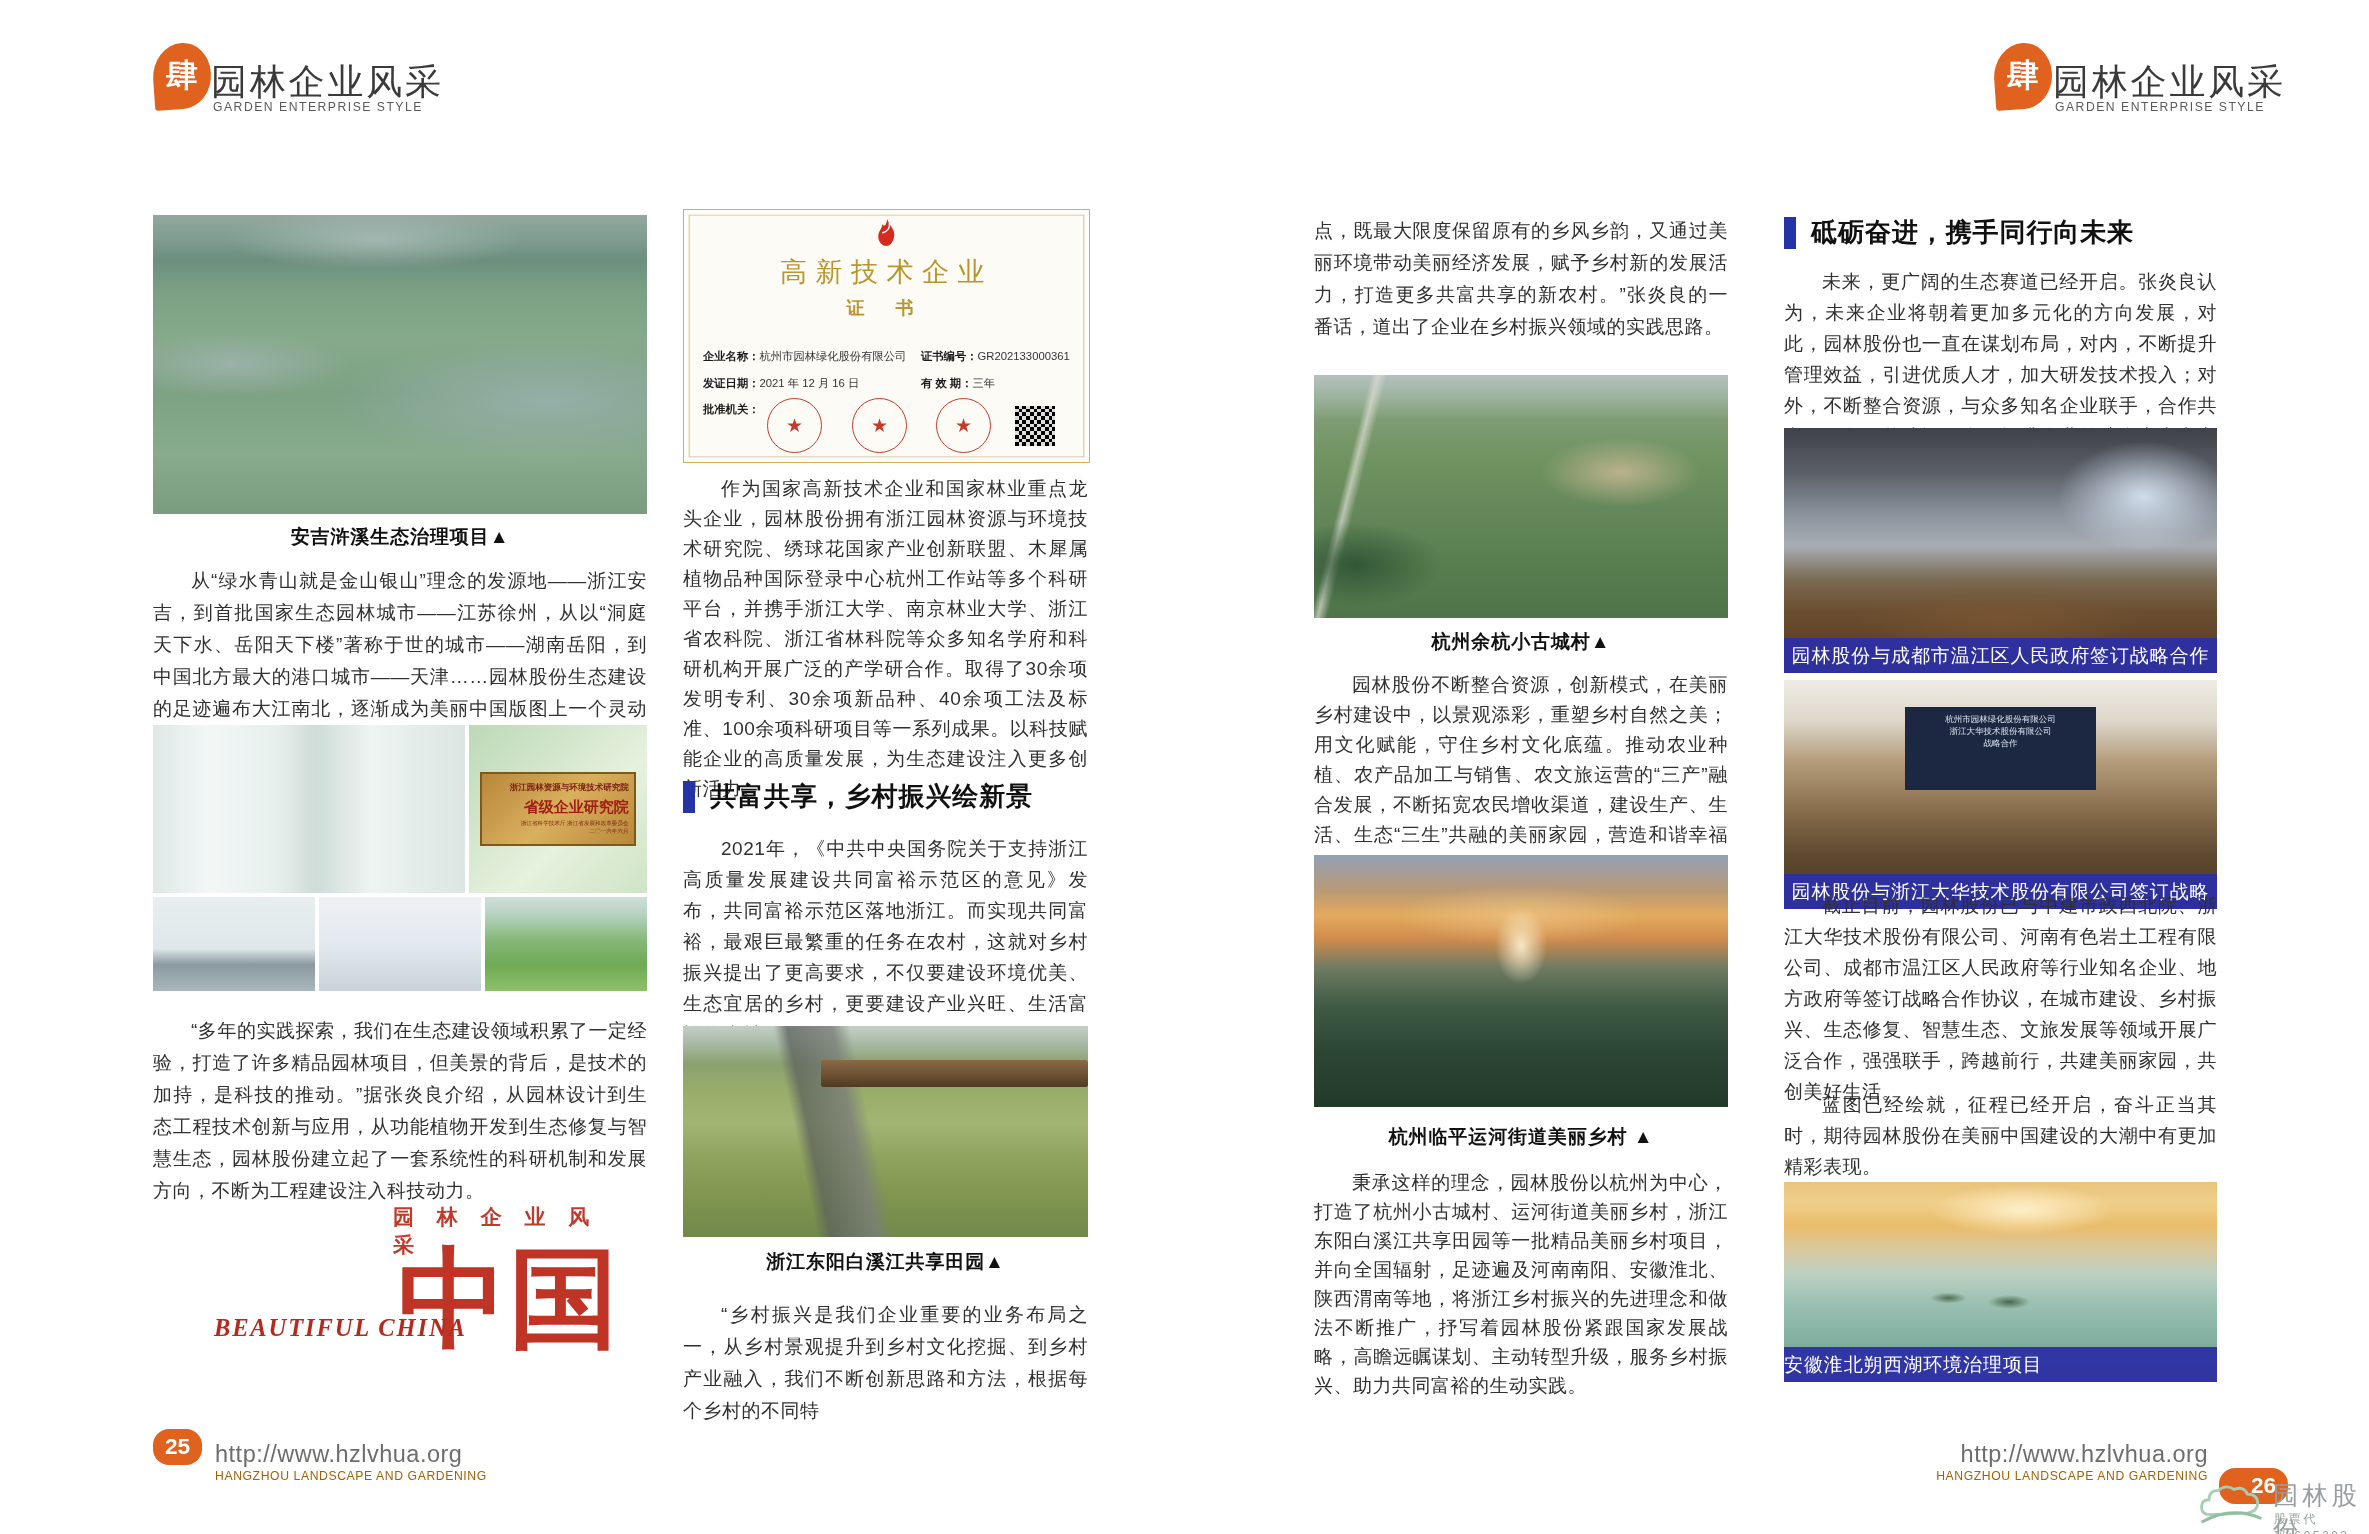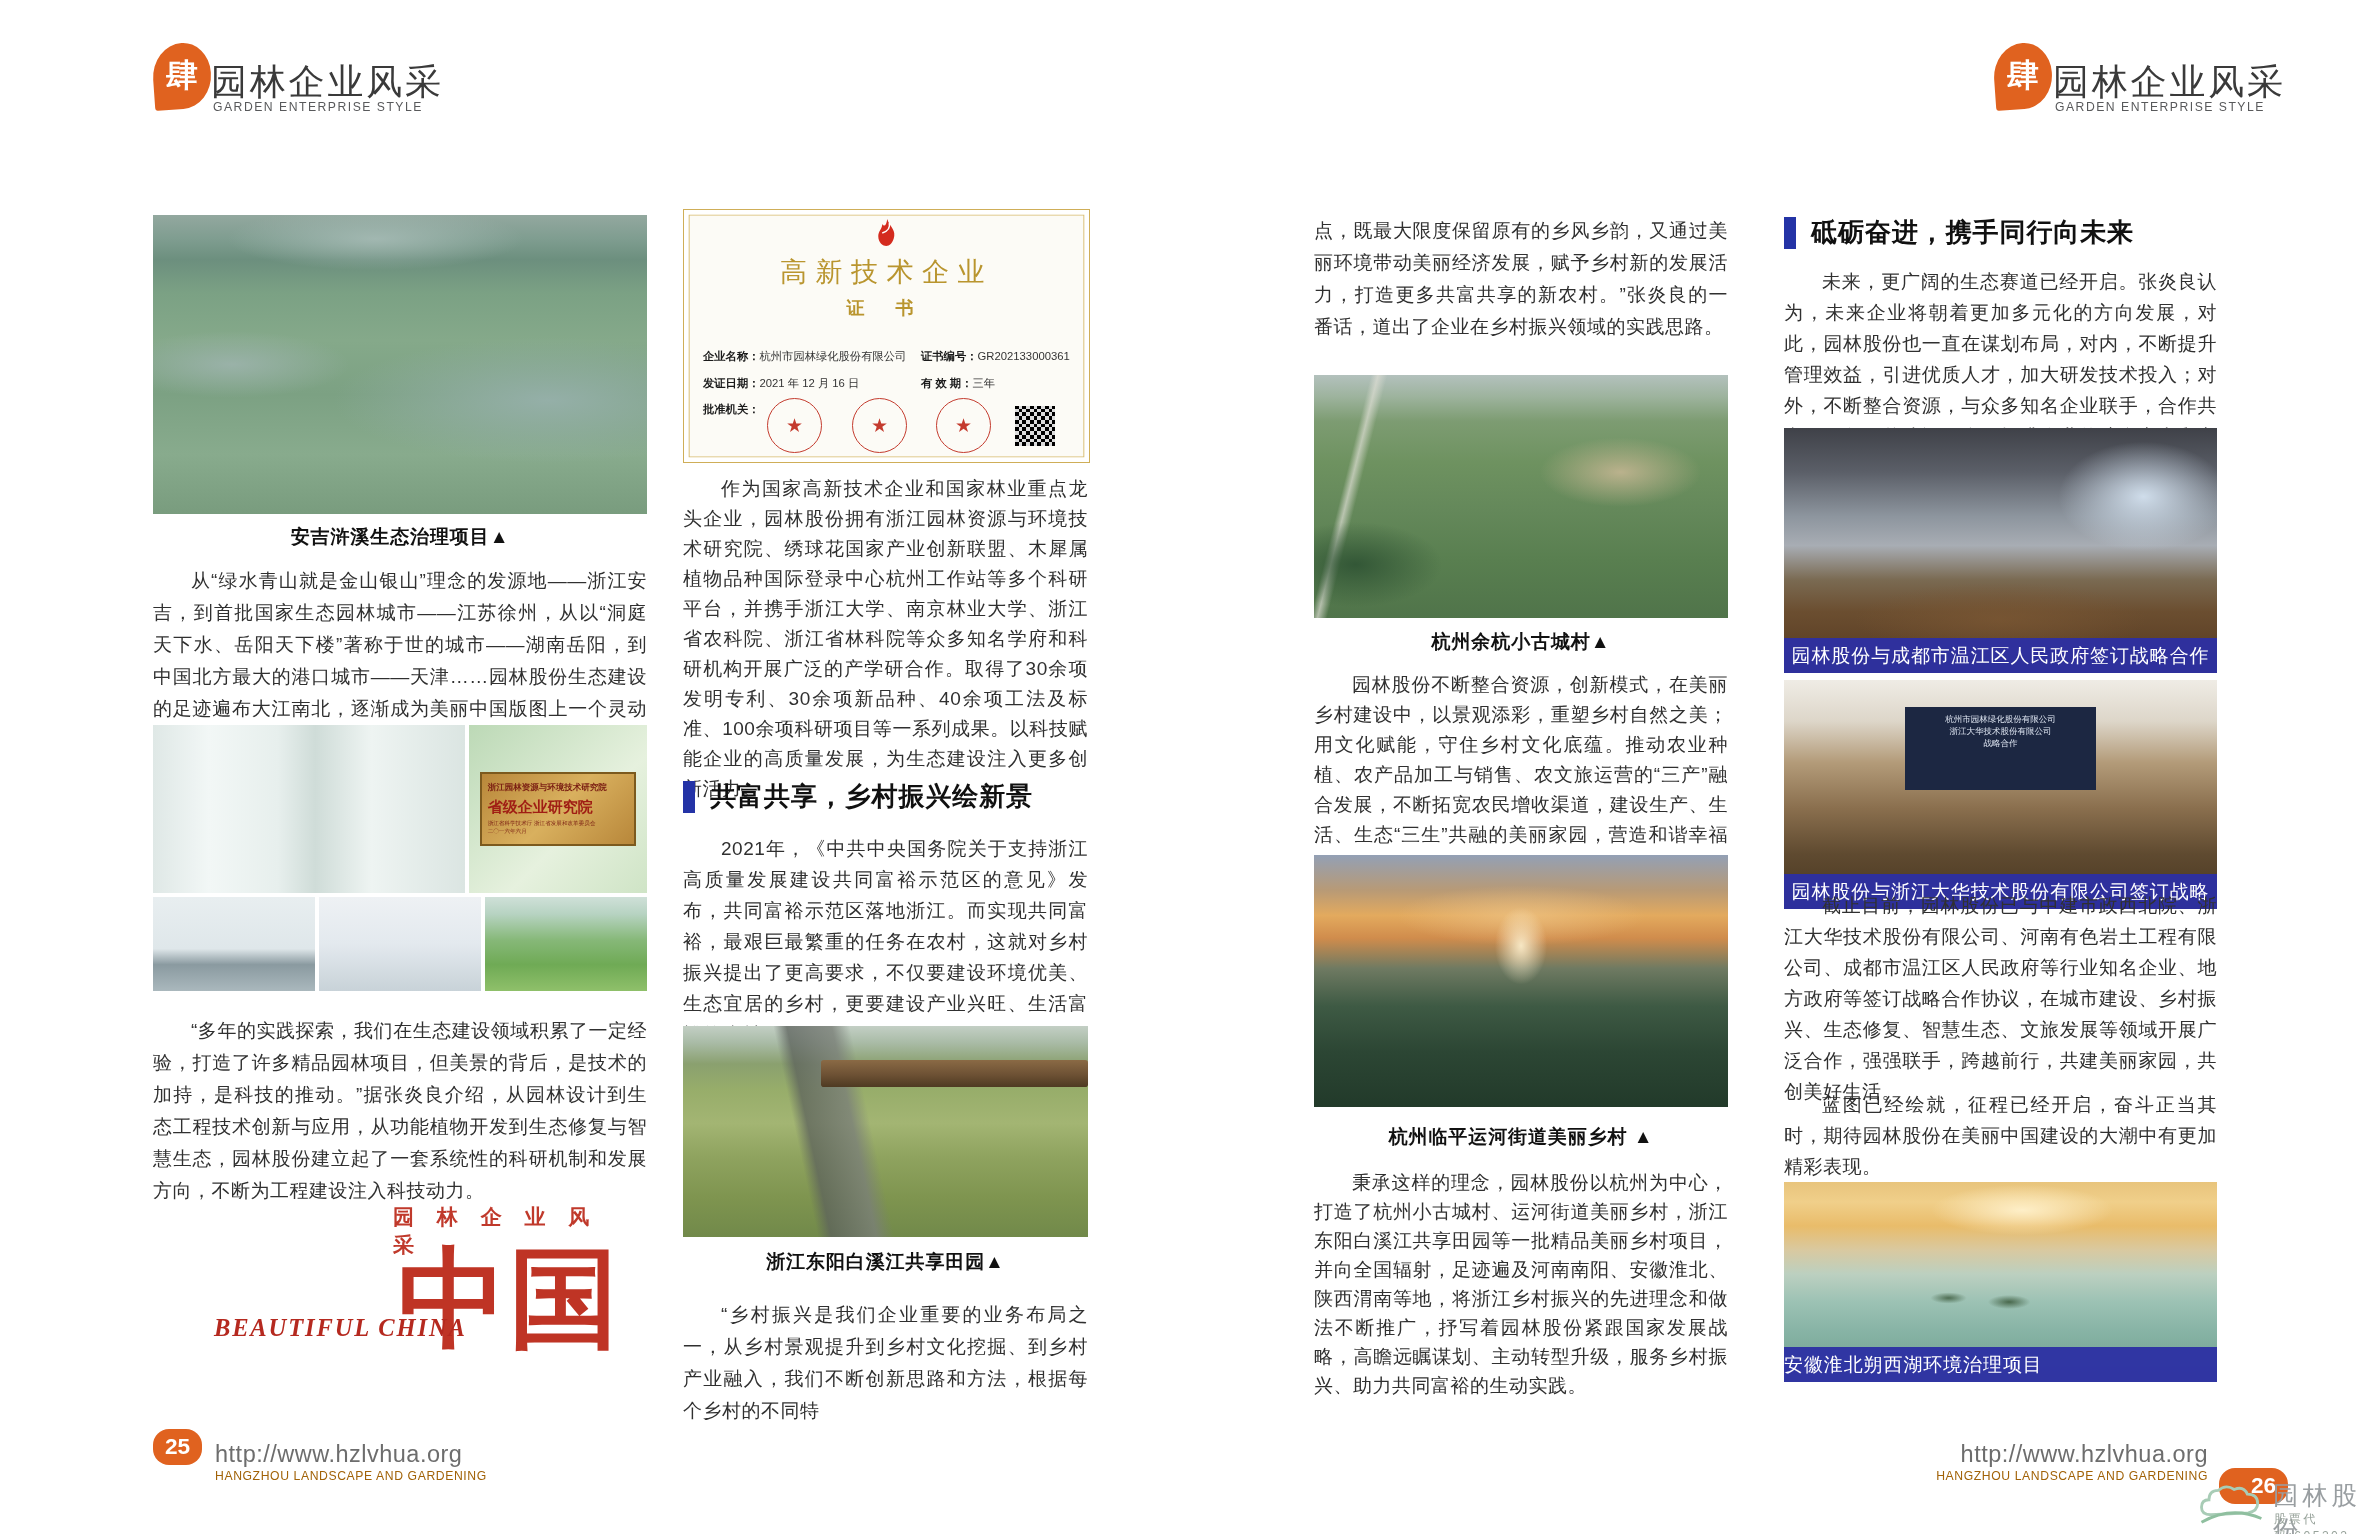--- a/index.html
+++ b/index.html
@@ -55,21 +55,21 @@
         background:rgba(44,47,163,.95);color:#fff;font-size:19px;text-align:center;letter-spacing:0.9px;}
   .band.right{text-align:left;padding-right:13px;}
   
   .collage{display:flex;flex-direction:column;gap:3.8px;}
   .collage .row{display:flex;gap:3.8px;}
   .cell{position:relative;}
   .c-lab1{background:linear-gradient(90deg,#dfe8e6 0%,#f2f7f6 18%,#e7efed 40%,#cfdcd8 52%,#eef4f2 70%,#dbe5e2 100%),
           linear-gradient(180deg,#f4f8f7,#d8e2df);}
   .c-plaque{background:linear-gradient(135deg,#bcd9b6,#e6f1de 60%,#cfe4c6);display:flex;align-items:center;justify-content:center;}
   .plaque{width:141px;background:linear-gradient(135deg,#b8873a,#d9b05e 50%,#b8873a);border:2.8px solid #7c5a1e;
-          padding:7.5px 5.6px;text-align:left;}
+          padding:7.5px 5.6px;text-align:right;}
   .plaque .l1{font-size:8.5px;color:#7a1d12;font-weight:bold;}
   .plaque .l2{font-size:15px;color:#a01e14;font-weight:bold;margin:3.8px 0;}
   .plaque .l3{font-size:5.6px;color:#7a1d12;}
   .plaque .l4{font-size:5.6px;color:#7a1d12;}
   .c-lab2{background:linear-gradient(180deg,#e8eef0 0%,#dfe7ea 55%,#8a9aa0 72%,#aab8bd 100%);}
   .c-lab3{background:linear-gradient(180deg,#eef1f4 0%,#e3e9ee 50%,#c8d2d8 100%);}
   .c-green{background:linear-gradient(180deg,#cfe0d8 0%,#b7d3c2 18%,#86b878 46%,#6faa55 72%,#8fc06a 100%);}
   
   .cert{background:#fcfbf6;border:1.9px solid #cfae58;box-shadow:inset 0 0 0 4.7px #fff,inset 0 0 0 5.6px #d6b96a;}
   .cert .title{text-align:center;font-size:27px;font-weight:normal;color:#b9952e;letter-spacing:8.5px;}

